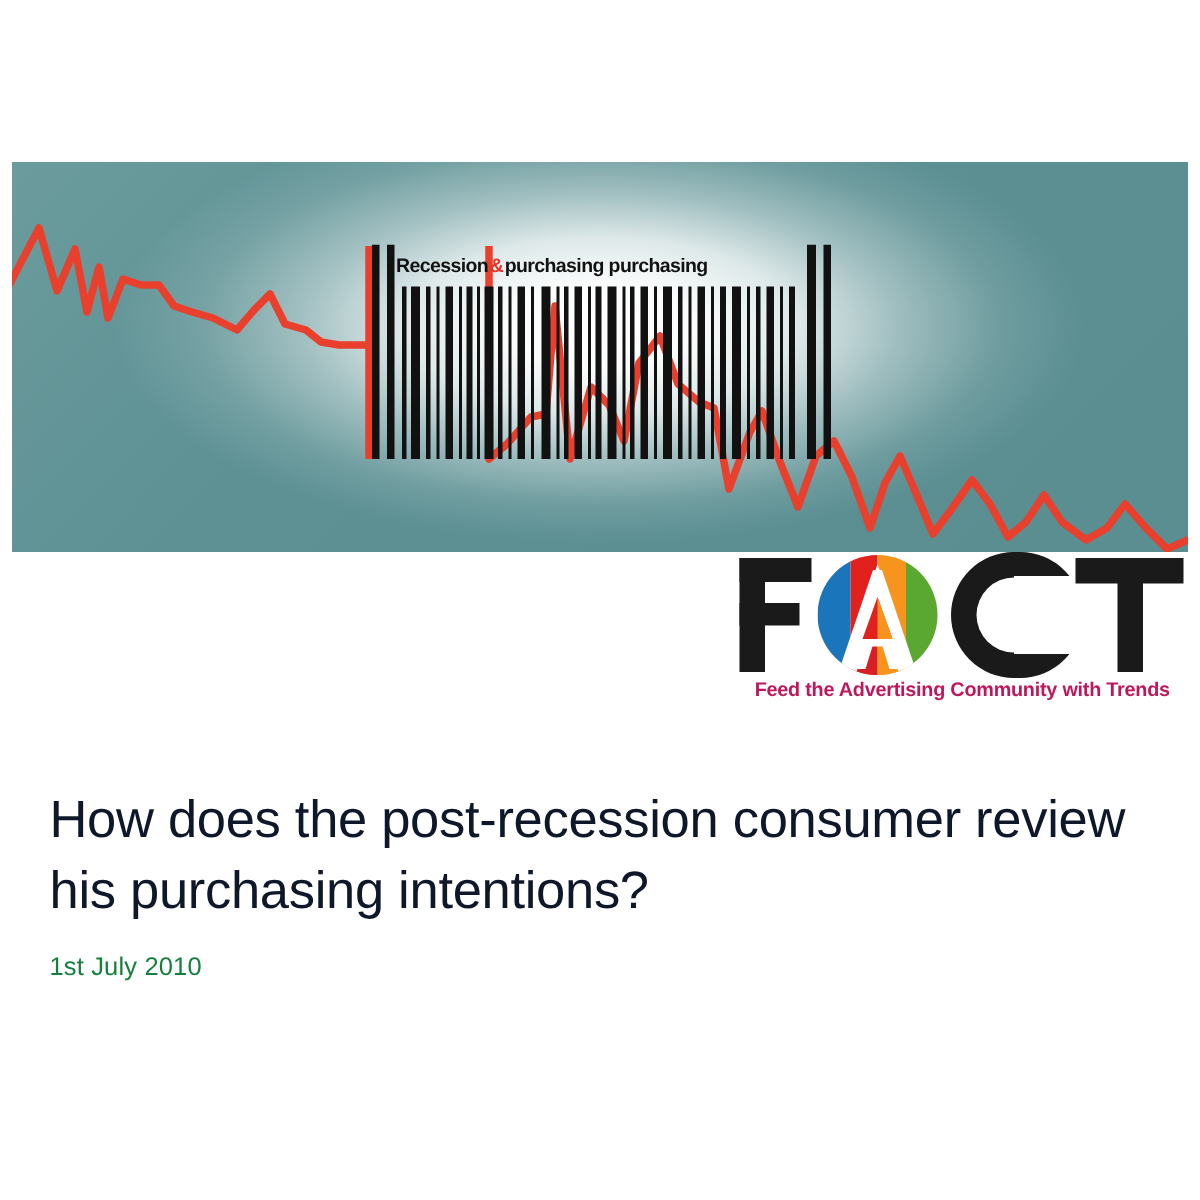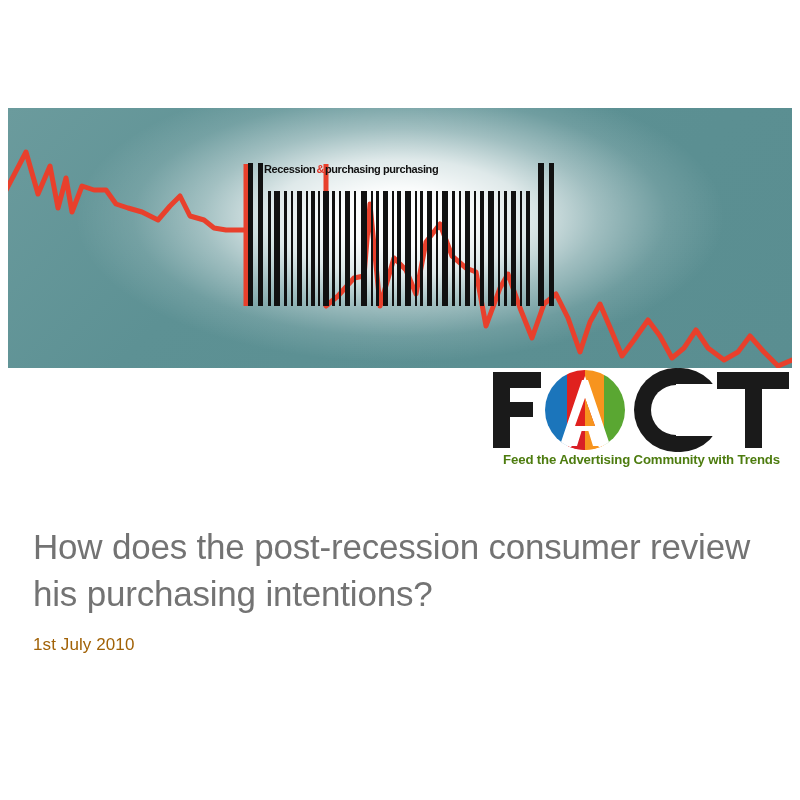--- a/index.html
+++ b/index.html
@@ -40,24 +40,24 @@
   
   .barcode {
     position:absolute;
     left:246px; top:163px;
     width:312px; height:143px;
   }
   .bc-text {
     position:absolute;
     left:18px; top:0;
     width:280px; height:26px;
-    display:flex; 
+    display:flex; align-items:center;
     font-family:"Liberation Sans", sans-serif;
     font-weight:bold;
-    font-size:11px;
+    font-size:13px;
     letter-spacing:-0.4px;
     color:#111111;
     white-space:nowrap;
   }
   .bc-text .amp { color:#e23427; padding:0 1px; }
   .bc-bars { position:absolute; left:0; top:0; width:312px; height:143px; }
 
   
   .logo {
     position:absolute;
@@ -67,44 +67,44 @@
   .logo-mark { position:absolute; left:0; top:0; width:303px; height:84px; }
   .logo-tagline {
     position:absolute;
     left:2px; top:84px;
     width:301px;
     text-align:center;
     font-family:"Liberation Sans", sans-serif;
     font-size:13.2px;
     font-weight:600;
     letter-spacing:-0.15px;
-    color:#4d7c0f;
+    color:#be185d;
     white-space:nowrap;
   }
 
   
   .title-block {
     position:absolute;
     left:33px; top:524px;
     width:730px;
   }
   .title {
     font-family:"Liberation Sans", sans-serif;
     font-size:35px;
     line-height:1.33;
     font-weight:400;
-    color:#737373;
+    color:#0f172a;
     letter-spacing:-0.2px;
   }
   .subtitle {
     margin-top:18px;
     font-family:"Liberation Sans", sans-serif;
     font-size:17px;
     font-weight:400;
-    color:#a16207;
+    color:#15803d;
     letter-spacing:0.1px;
   }
 </style>
 </head>
 <body>
 
 <div class="slide">
 
   <div class="hero">
     <div class="hero-glow"></div>

